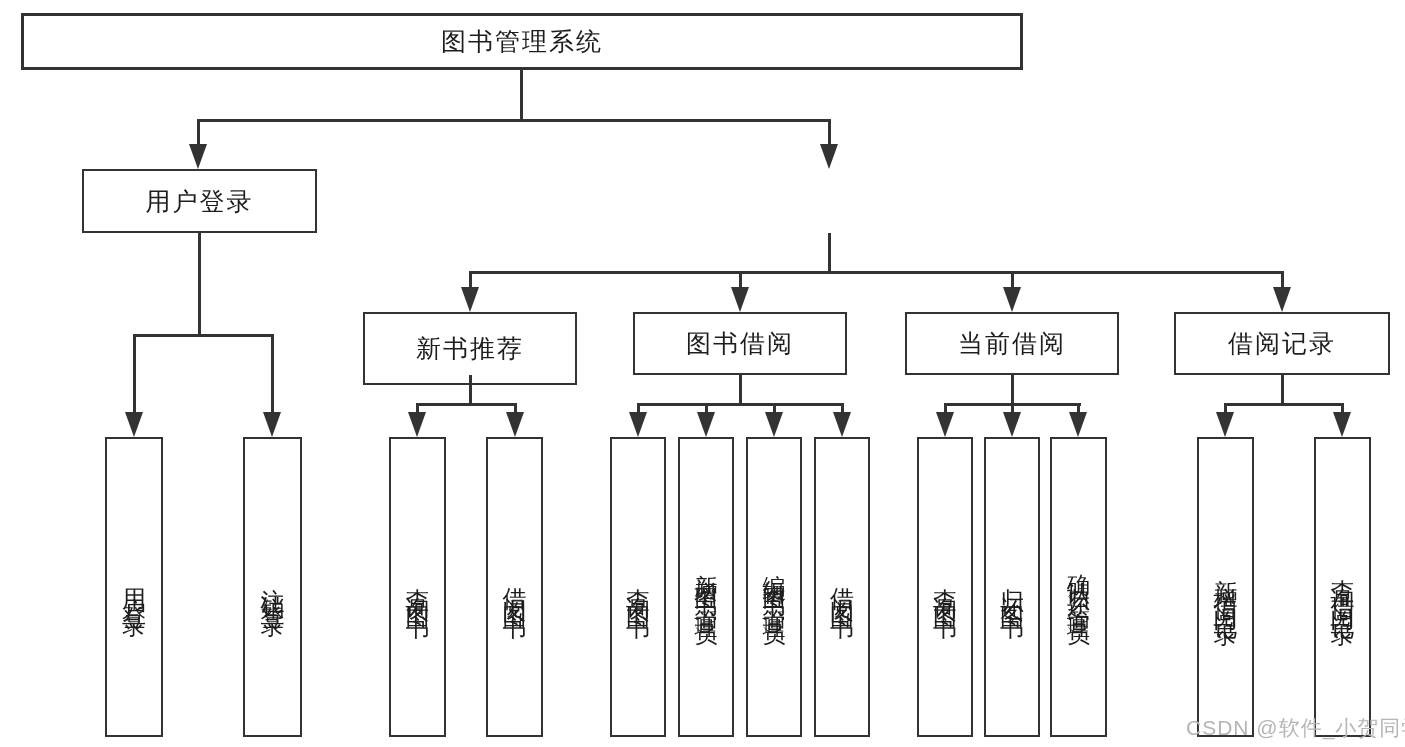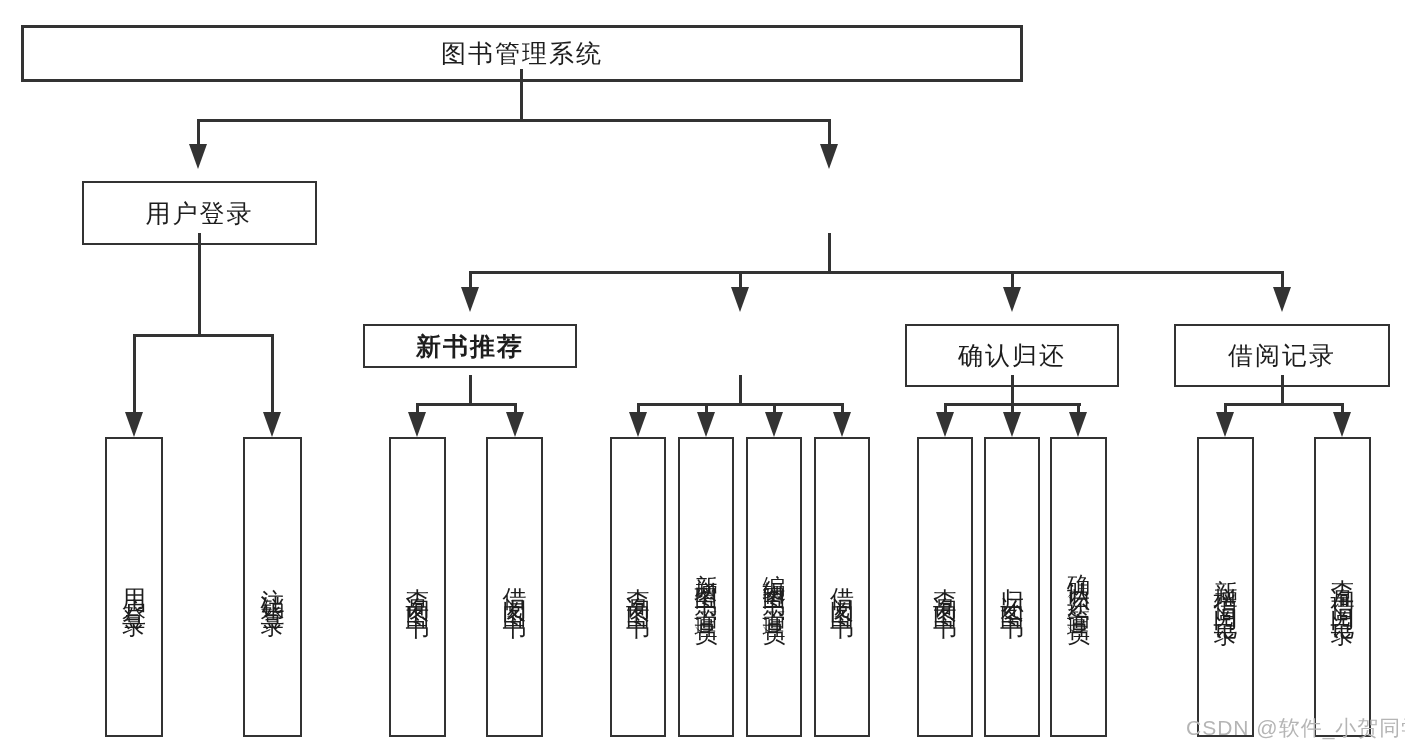--- a/index.html
+++ b/index.html
@@ -23,21 +23,20 @@
      border-top:25px solid var(--line);}
   
   .node{
     position:absolute;
     box-sizing:border-box;
     border:2px solid var(--line);
     background:#ffffff;
     display:flex;align-items:center;justify-content:center;
     font-size:25px;color:var(--text);letter-spacing:2px;
     white-space:nowrap;
-    margin-top:12px;
   }
   .node.root{border-width:3px;}
   
   .vnode{
     position:absolute;
     box-sizing:border-box;
     top:437px;height:300px;
     border:2px solid var(--line);
     background:#ffffff;
     display:flex;align-items:center;justify-content:center;
@@ -81,22 +80,23 @@
   <div class="h" style="left:469px;top:271px;width:814px;"></div>
   <div class="v" style="left:469px;top:271px;height:17px;"></div>
   <div class="a" style="left:461px;top:287px;"></div>
   <div class="v" style="left:739px;top:271px;height:17px;"></div>
   <div class="a" style="left:731px;top:287px;"></div>
   <div class="v" style="left:1011px;top:271px;height:17px;"></div>
   <div class="a" style="left:1003px;top:287px;"></div>
   <div class="v" style="left:1281px;top:271px;height:17px;"></div>
   <div class="a" style="left:1273px;top:287px;"></div>
 
-  <div class="node" style="left:363px;top:312px;width:214px;height:44px;font-weight:bold;">新书推荐</div>
-  <div class="node" style="left:905px;top:312px;width:214px;height:63px;">确认归还</div>
+  <div class="node" style="left:363px;top:312px;width:214px;height:73px;">新书推荐</div>
+  <div class="node" style="left:633px;top:312px;width:214px;height:63px;">图书借阅</div>
+  <div class="node" style="left:905px;top:312px;width:214px;height:63px;">当前借阅</div>
   <div class="node" style="left:1174px;top:312px;width:216px;height:63px;">借阅记录</div>
 
   <div class="v" style="left:469px;top:375px;height:31px;"></div>
   <div class="h" style="left:416px;top:403px;width:101px;"></div>
   <div class="v" style="left:416px;top:403px;height:11px;"></div>
   <div class="a" style="left:408px;top:412px;"></div>
   <div class="v" style="left:514px;top:403px;height:11px;"></div>
   <div class="a" style="left:506px;top:412px;"></div>
 
   <div class="v" style="left:739px;top:375px;height:31px;"></div>

